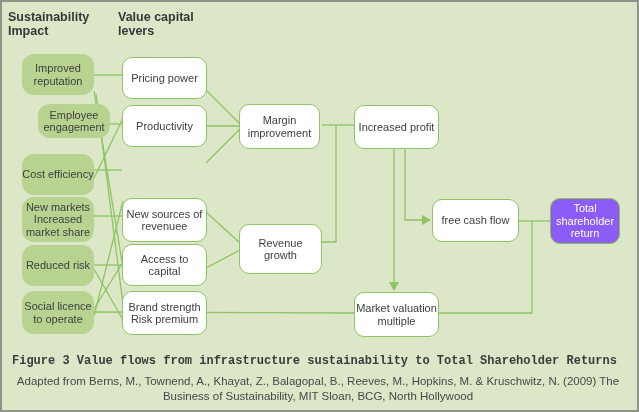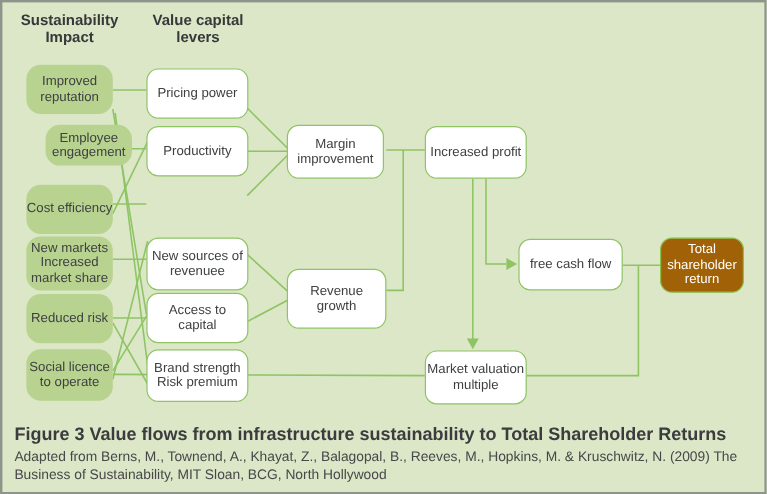--- a/index.html
+++ b/index.html
@@ -10,21 +10,21 @@
     background:#dbe7c7;
     border:2px solid #8e948a;
     overflow:hidden;
     font-family:"Liberation Sans", sans-serif;
     color:#3e4042;
   }
   .fig svg{position:absolute;left:0;top:0;}
   .colhead{
     position:absolute;
     font-size:12.5px;font-weight:bold;line-height:14px;
-    text-align:center;white-space:pre-line;color:#37383a;
+    white-space:pre-line;color:#37383a;
   }
   .box{
     position:absolute;
     display:flex;align-items:center;justify-content:center;
     text-align:center;
     font-size:11px;line-height:12.5px;
     white-space:pre-line;
     box-sizing:border-box;
   }
   .impact{
@@ -32,32 +32,32 @@
     border-radius:12px;
     color:#3e4042;
   }
   .lever,.flow{
     background:#ffffff;
     border:1.5px solid #8ec464;
     border-radius:10px;
     color:#3e4042;
   }
   .tsr{
-    background:#a16207;
+    background:#8b5cf6;
     border:1.5px solid #8abe4d;
     border-radius:10px;
     color:#ffffff;
   }
   .caption{
     position:absolute;left:10px;top:352px;width:618px;
-    font-size:15px;font-weight:bold;color:#3b3c3e;
+    font-size:12px;font-weight:bold;color:#3b3c3e;font-family:Liberation Mono, monospace;
   }
   .source{
     position:absolute;left:10px;top:372px;width:612px;
-    font-size:11.5px;line-height:15px;color:#47484a;
+    font-size:11.5px;line-height:15px;color:#47484a;text-align:center;
   }
 </style>
 </head>
 <body>
 
 <div class="fig">
 
   <svg width="639" height="412" viewBox="0 0 639 412">
     <g stroke="#8ec464" stroke-width="1.3" fill="none">
       <line x1="92" y1="73" x2="120" y2="73"></line>

